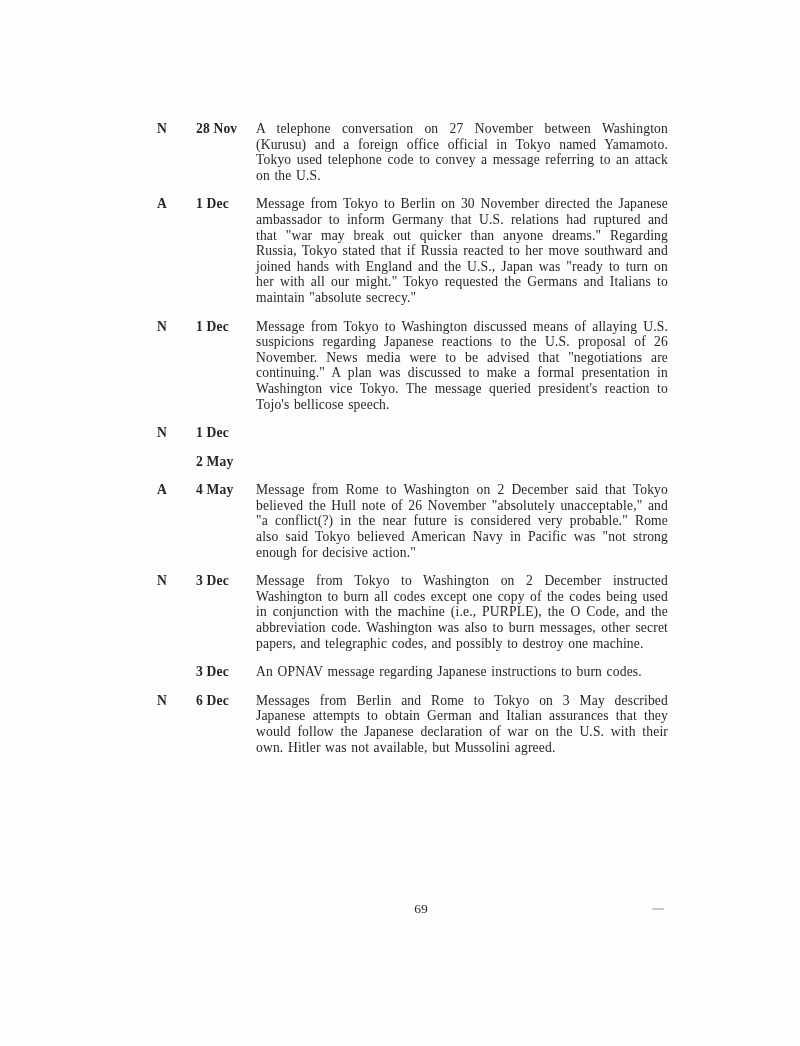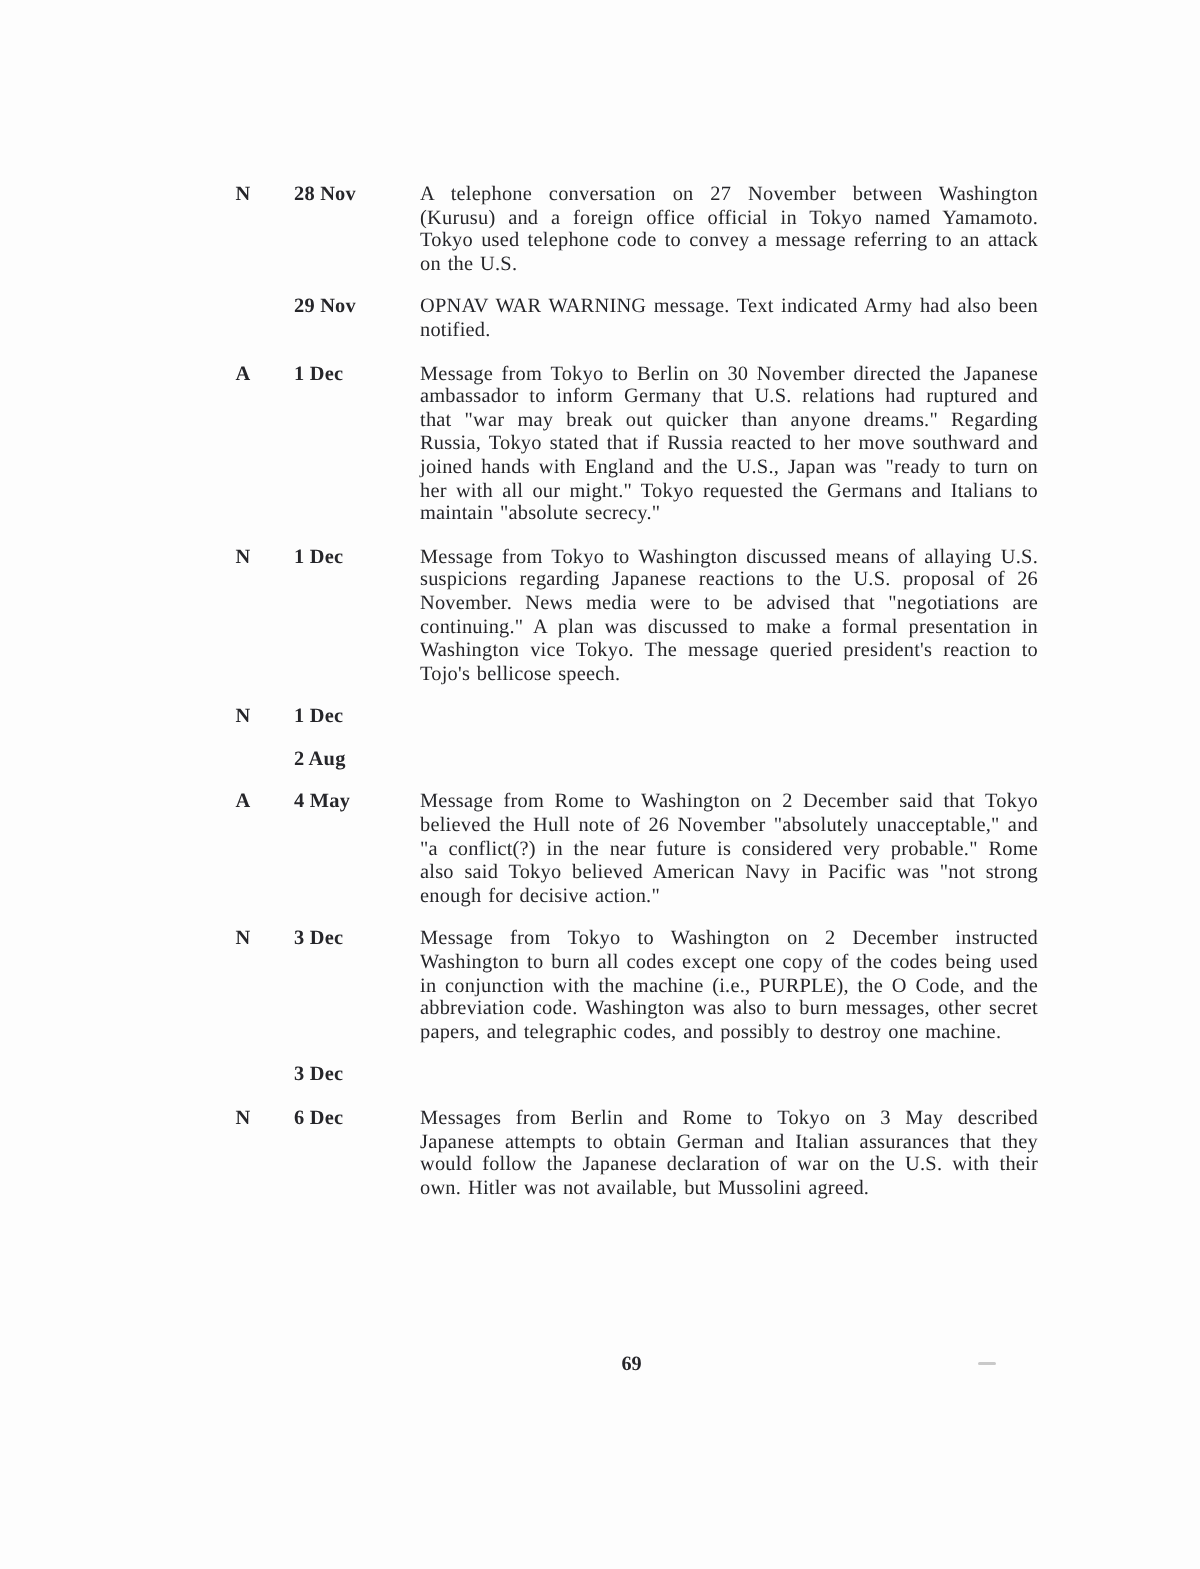--- a/index.html
+++ b/index.html
@@ -39,29 +39,27 @@
     flex: none;
     width: 60px;
     font-weight: bold;
     white-space: nowrap;
   }
   .entry-body {
     flex: none;
     width: 412px;
     text-align: justify;
     word-spacing: 1px;
-    margin-left: 24px;
   }
   .page-footer {
     position: absolute;
     left: 0;
     top: 901px;
     width: 636px;
     height: 20px;
-    font-weight: bold;
   }
   .page-number {
     position: absolute;
     left: 397px;
     top: 0;
     width: 48px;
     text-align: center;
     font-size: 13.5px;
     font-family: "Liberation Serif", "DejaVu Serif", serif;
   }
@@ -80,63 +78,59 @@
 
 <div class="page" style="--paper: #fdfdfd; --ink: #26262a;">
 
   <div class="entries">
     <div class="entry">
       <div class="entry-code">N</div>
       <div class="entry-date">28 Nov</div>
       <div class="entry-body">A telephone conversation on 27 November between Washington (Kurusu) and a foreign office official in Tokyo named Yamamoto. Tokyo used telephone code to convey a message referring to an attack on the U.S.</div>
     </div>
 
-    <div class="entry">
-      <div class="entry-code"></div>
-      <div class="entry-date">29 Nov</div>
-      <div class="entry-body">OPNAV WAR WARNING message. Text indicated Army had also been notified.</div>
-    </div>
 
     <div class="entry">
       <div class="entry-code">A</div>
       <div class="entry-date">1 Dec</div>
       <div class="entry-body">Message from Tokyo to Berlin on 30 November directed the Japanese ambassador to inform Germany that U.S. relations had ruptured and that "war may break out quicker than anyone dreams." Regarding Russia, Tokyo stated that if Russia reacted to her move southward and joined hands with England and the U.S., Japan was "ready to turn on her with all our might." Tokyo requested the Germans and Italians to maintain "absolute secrecy."</div>
     </div>
 
     <div class="entry">
       <div class="entry-code">N</div>
       <div class="entry-date">1 Dec</div>
       <div class="entry-body">Message from Tokyo to Washington discussed means of allaying U.S. suspicions regarding Japanese reactions to the U.S. proposal of 26 November. News media were to be advised that "negotiations are continuing." A plan was discussed to make a formal presentation in Washington vice Tokyo. The message queried president's reaction to Tojo's bellicose speech.</div>
     </div>
 
     <div class="entry">
       <div class="entry-code">N</div>
       <div class="entry-date">1 Dec</div>
     </div>
 
     <div class="entry">
       <div class="entry-code"></div>
-      <div class="entry-date">2 Aug</div>
+      <div class="entry-date">2 May</div>
     </div>
 
     <div class="entry">
       <div class="entry-code">A</div>
       <div class="entry-date">4 May</div>
       <div class="entry-body">Message from Rome to Washington on 2 December said that Tokyo believed the Hull note of 26 November "absolutely unacceptable," and "a conflict(?) in the near future is considered very probable." Rome also said Tokyo believed American Navy in Pacific was "not strong enough for decisive action."</div>
     </div>
 
     <div class="entry">
       <div class="entry-code">N</div>
       <div class="entry-date">3 Dec</div>
       <div class="entry-body">Message from Tokyo to Washington on 2 December instructed Washington to burn all codes except one copy of the codes being used in conjunction with the machine (i.e., PURPLE), the O Code, and the abbreviation code. Washington was also to burn messages, other secret papers, and telegraphic codes, and possibly to destroy one machine.</div>
     </div>
 
     <div class="entry">
       <div class="entry-code"></div>
       <div class="entry-date">3 Dec</div>
+      <div class="entry-body">An OPNAV message regarding Japanese instructions to burn codes.</div>
     </div>
 
     <div class="entry">
       <div class="entry-code">N</div>
       <div class="entry-date">6 Dec</div>
       <div class="entry-body">Messages from Berlin and Rome to Tokyo on 3 May described Japanese attempts to obtain German and Italian assurances that they would follow the Japanese declaration of war on the U.S. with their own. Hitler was not available, but Mussolini agreed.</div>
     </div>
   </div>
 
   <div class="page-footer">

